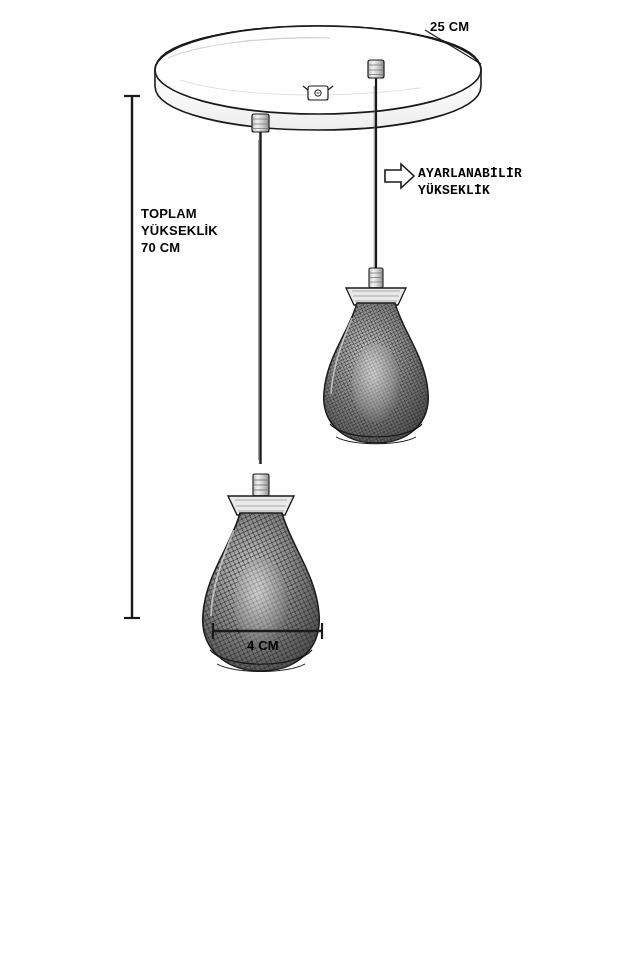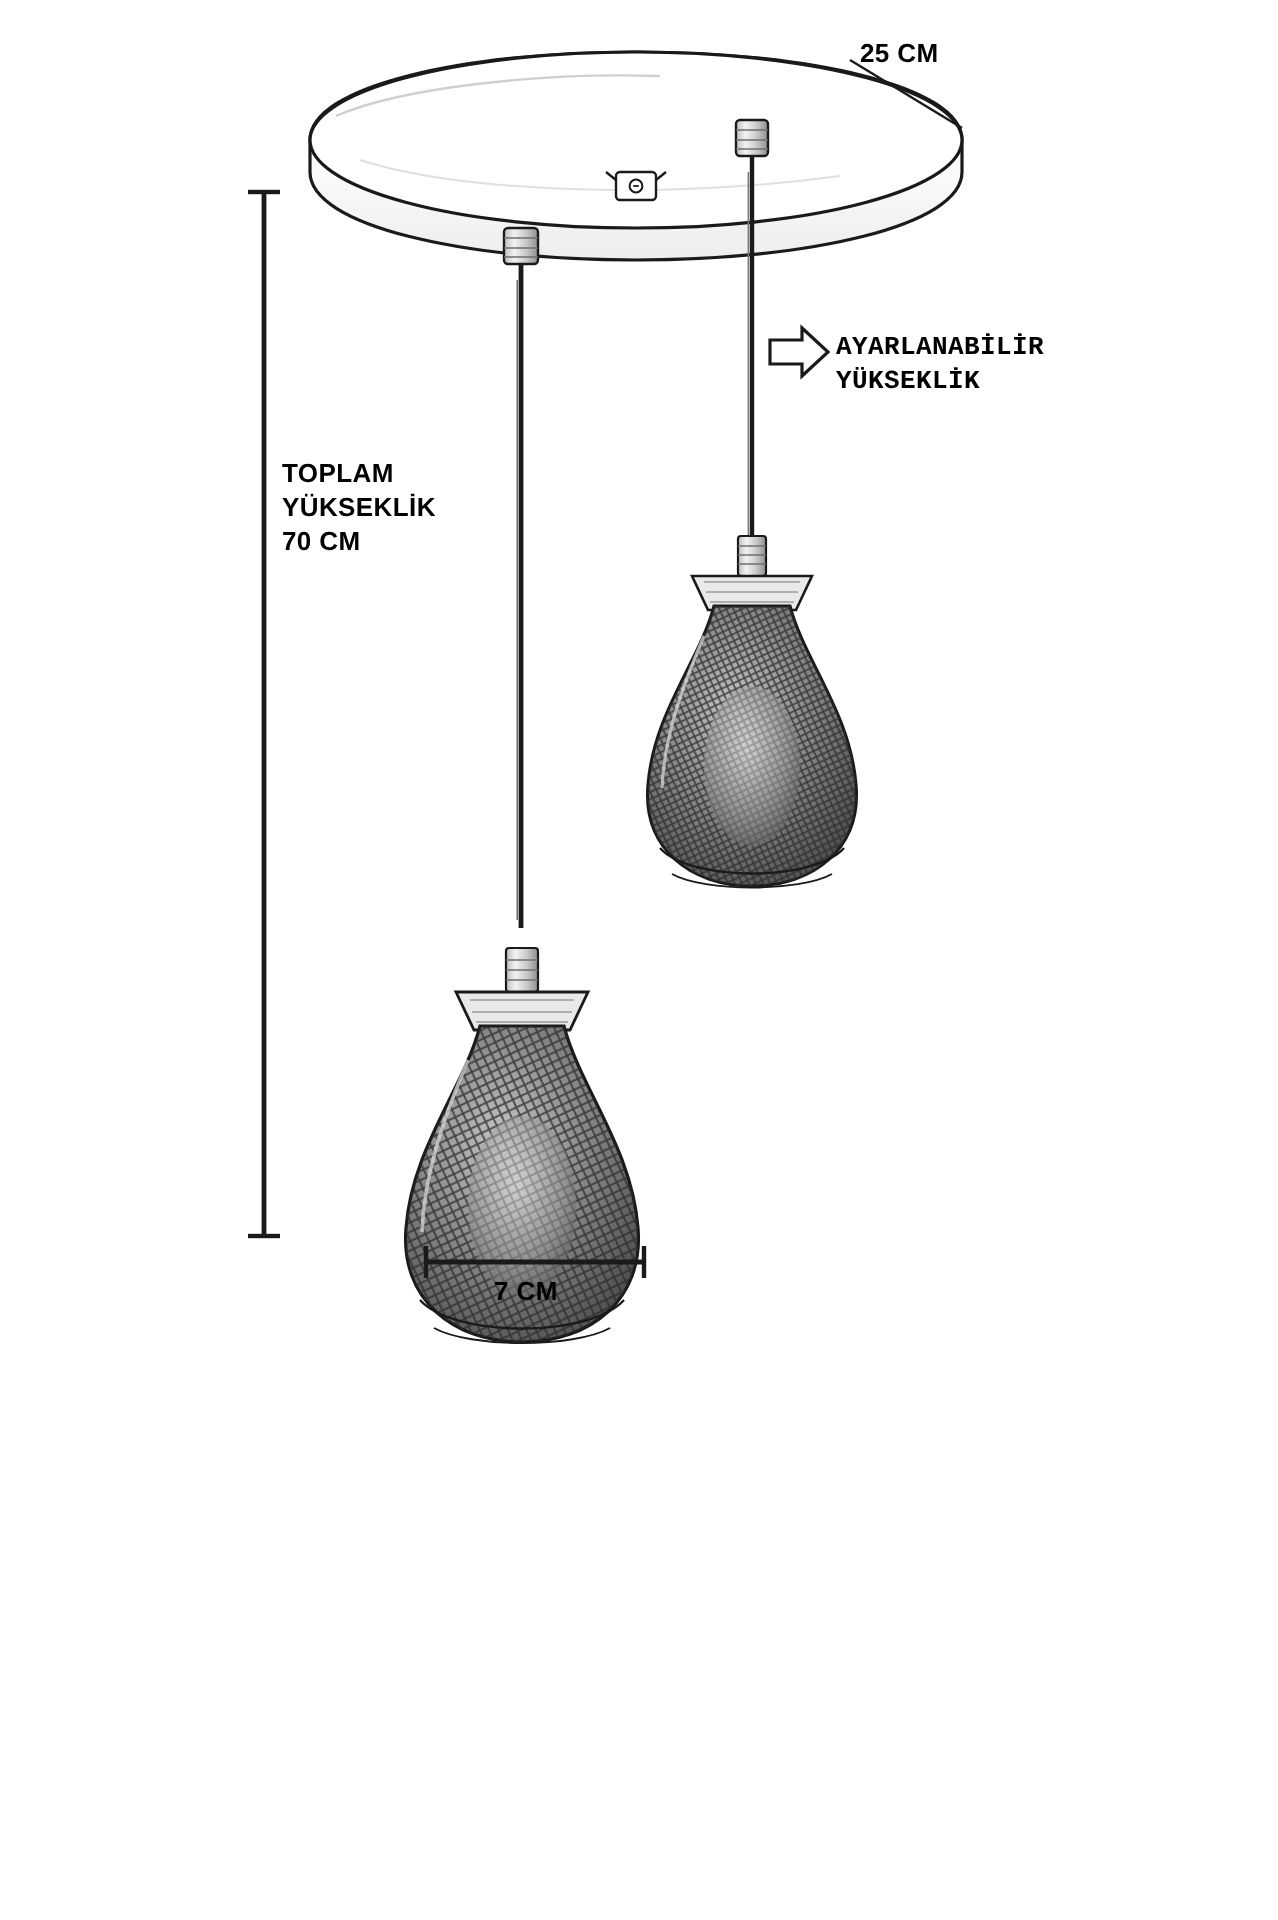--- a/index.html
+++ b/index.html
@@ -38,21 +38,20 @@
     white-space: pre;
     color: #000;
   }
   #label-top-width {
     left: 430px;
     top: 18px;
   }
   #label-total-height {
     left: 141px;
     top: 205px;
-    margin-top: 23px;
   }
   #label-adjustable {
     left: 418px;
     top: 165px;
     font-family: Liberation Mono, monospace;
   }
   #label-bottom-width {
     left: 247px;
     top: 637px;
   }
@@ -208,15 +207,15 @@
 
   <div class="anno" id="label-top-width">25 CM</div>
 
   <div class="anno" id="label-total-height">TOPLAM
 YÜKSEKLİK
 70 CM</div>
 
   <div class="anno" id="label-adjustable">AYARLANABİLİR
 YÜKSEKLİK</div>
 
-  <div class="anno" id="label-bottom-width">7 CM</div>
+  <div class="anno" id="label-bottom-width">4 CM</div>
 
 </div>
 
 </body></html>

